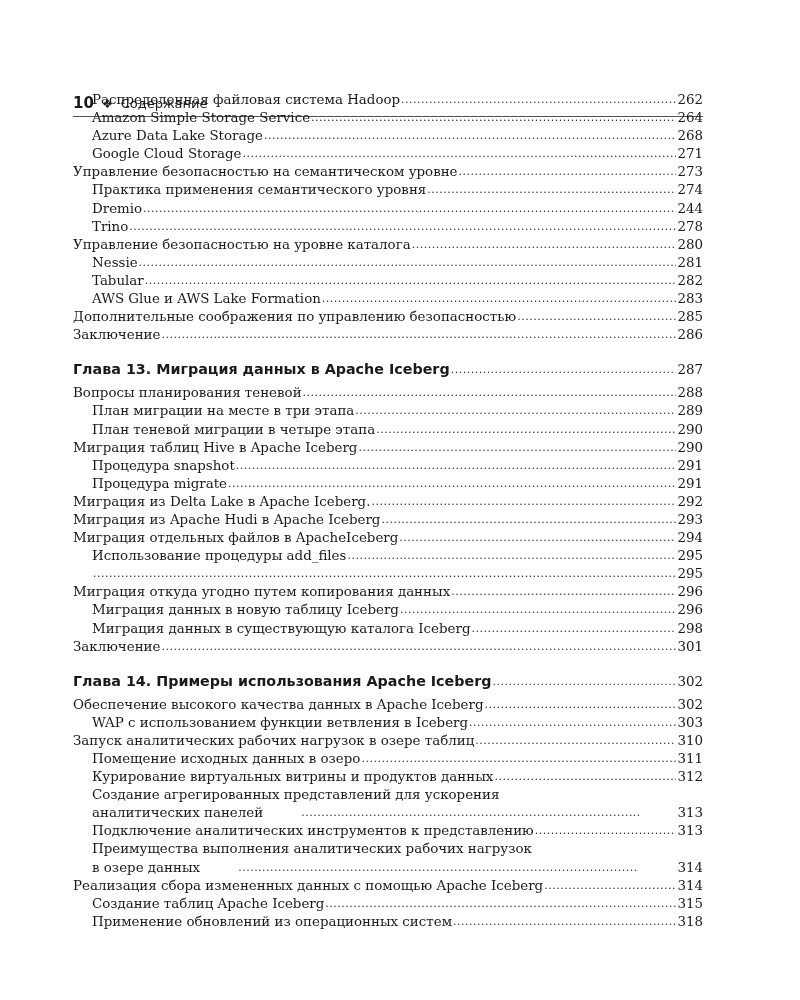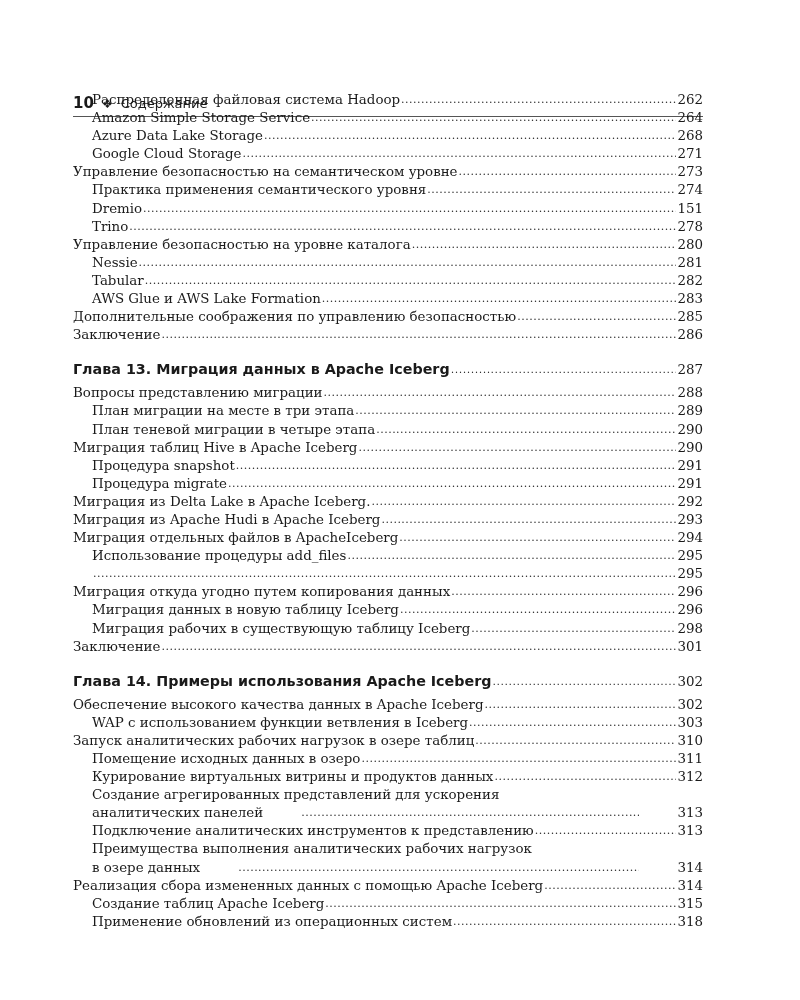--- a/index.html
+++ b/index.html
@@ -64,21 +64,21 @@
       <span class="p">273</span>
     </div>
   <div class="entry l2">
       <span class="t">Практика применения семантического уровня</span>
       <span class="dots"></span>
       <span class="p">274</span>
     </div>
   <div class="entry l2">
       <span class="t">Dremio</span>
       <span class="dots"></span>
-      <span class="p">151</span>
+      <span class="p">244</span>
     </div>
   <div class="entry l2">
       <span class="t">Trino</span>
       <span class="dots"></span>
       <span class="p">278</span>
     </div>
   <div class="entry l1">
       <span class="t">Управление безопасностью на уровне каталога</span>
       <span class="dots"></span>
       <span class="p">280</span>
@@ -109,21 +109,21 @@
       <span class="p">286</span>
     </div>
 
   <div class="entry chapter">
       <span class="t">Глава 13. Миграция данных в Apache Iceberg</span>
       <span class="dots"></span>
       <span class="p">287</span>
     </div>
 
   <div class="entry l1">
-      <span class="t">Вопросы представлению миграции</span>
+      <span class="t">Вопросы планирования теневой</span>
       <span class="dots"></span>
       <span class="p">288</span>
     </div>
   <div class="entry l2">
       <span class="t">План миграции на месте в три этапа</span>
       <span class="dots"></span>
       <span class="p">289</span>
     </div>
   <div class="entry l2">
       <span class="t">План теневой миграции в четыре этапа</span>
@@ -173,21 +173,21 @@
       <span class="t">Миграция откуда угодно путем копирования данных</span>
       <span class="dots"></span>
       <span class="p">296</span>
     </div>
   <div class="entry l2">
       <span class="t">Миграция данных в новую таблицу Iceberg</span>
       <span class="dots"></span>
       <span class="p">296</span>
     </div>
   <div class="entry l2">
-      <span class="t">Миграция рабочих в существующую таблицу Iceberg</span>
+      <span class="t">Миграция данных в существующую каталога Iceberg</span>
       <span class="dots"></span>
       <span class="p">298</span>
     </div>
   <div class="entry l1">
       <span class="t">Заключение</span>
       <span class="dots"></span>
       <span class="p">301</span>
     </div>
 
   <div class="entry chapter">

